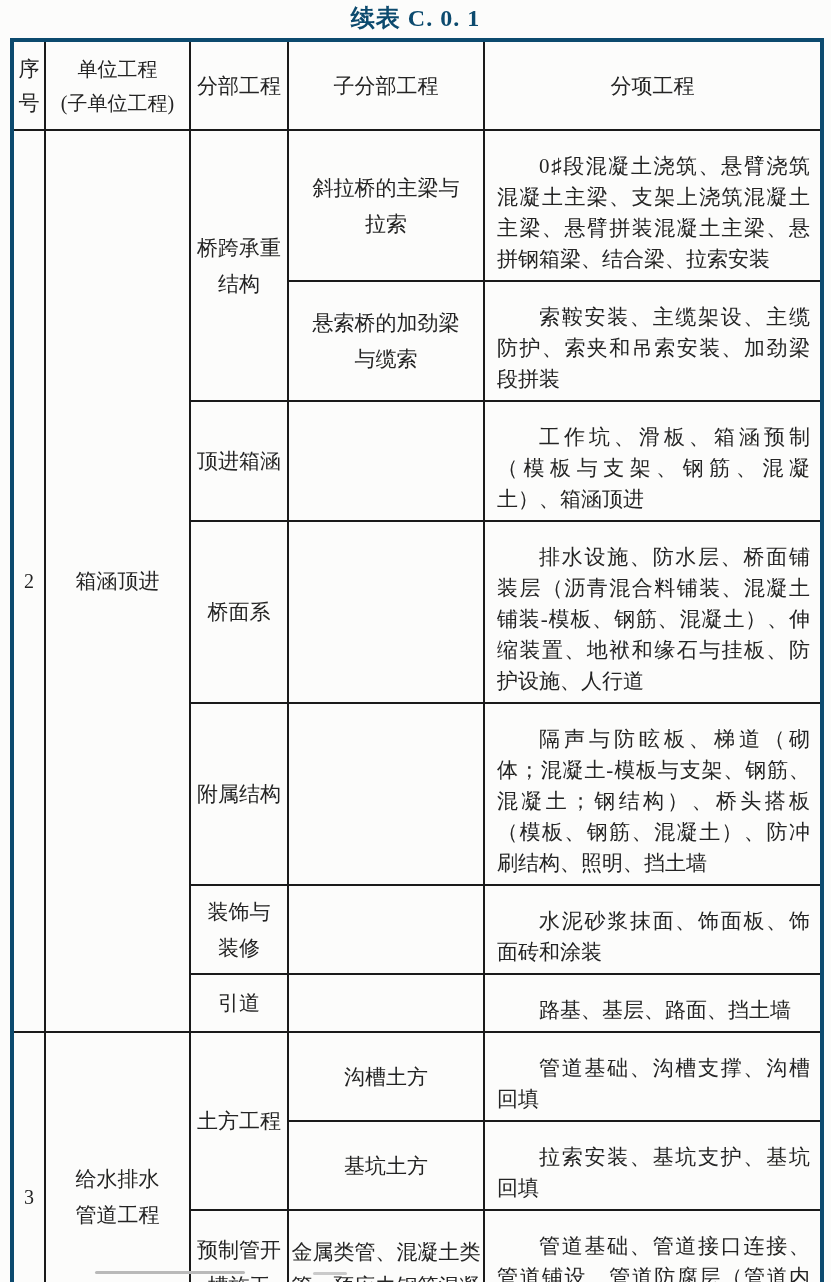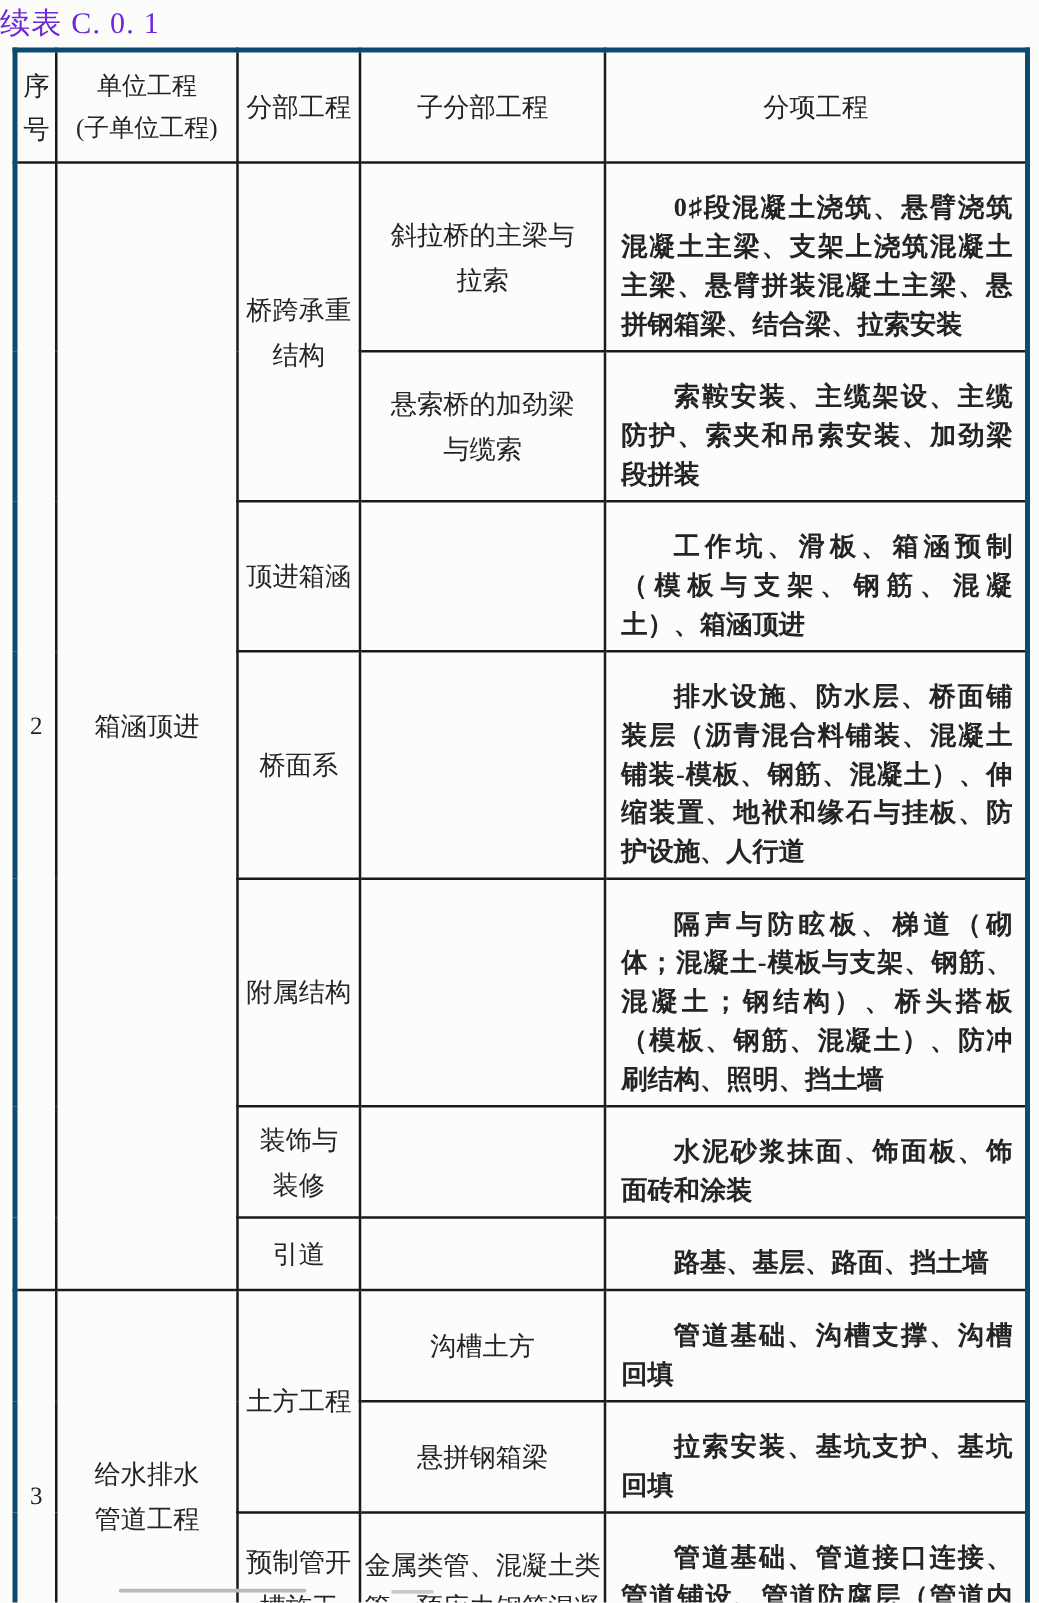--- a/index.html
+++ b/index.html
@@ -3,22 +3,22 @@
 <meta charset="utf-8">
 <style>
   html,body{margin:0;padding:0;}
   body{
     width:831px;height:1282px;position:relative;overflow:hidden;
     background:#fcfcfb;color:#1f1f1f;
     font-family:"Liberation Serif","DejaVu Serif",serif;
   }
   .title{
     position:absolute;top:2px;left:0;width:100%;
-    font-size:24px;font-weight:400;
-    letter-spacing:1px;color:#6d28d9;
+    text-align:center;font-size:24px;font-weight:700;
+    letter-spacing:1px;color:#0c4a6e;
   }
   table.doc{
     position:absolute;left:10px;top:38px;width:810px;
     border-collapse:collapse;table-layout:fixed;
     border:4px solid #0c4a6e;
   }
   col.c-seq{width:33px;}
   col.c-unit{width:145px;}
   col.c-div{width:98px;}
   col.c-sub{width:196px;}
@@ -30,21 +30,21 @@
   }
   .c{ 
     text-align:center;white-space:pre-line;
     line-height:36px;padding:2px 1px;
   }
   th.c{line-height:34px;}
   .hdr-unit{font-size:20px;line-height:32px;margin-left:28px;}
   .sub-tight{line-height:34px;margin-top:26px;}
   .items{
     text-align:justify;text-indent:2em;
-    line-height:31px;padding:20px 10px 5px 12px;font-weight:bold;
+    line-height:31px;padding:20px 10px 5px 12px;
   }
   .seq{font-size:20px;}
   .artifact{
     position:absolute;left:95px;top:1271px;width:150px;height:3px;
     background:#b9b9b9;border-radius:2px;
   }
   .artifact2{
     position:absolute;left:313px;top:1272px;width:34px;height:3px;
     background:#cacaca;border-radius:2px;
   }
@@ -122,21 +122,21 @@
     <tr style="height:76px">
       <td class="c seq" rowspan="3">3</td>
       <td class="c" rowspan="3">给水排水
 管道工程</td>
       <td class="c" rowspan="2">土方工程</td>
       <td class="c">沟槽土方</td>
       <td class="items">管道基础、沟槽支撑、沟槽回填</td>
     </tr>
 
     <tr style="height:87px">
-      <td class="c">悬拼钢箱梁</td>
+      <td class="c">基坑土方</td>
       <td class="items">拉索安装、基坑支护、基坑回填</td>
     </tr>
 
     <tr style="height:129px">
       <td class="c">预制管开
 槽施工
 主体结构</td>
       <td class="c sub-tight">金属类管、混凝土类
 管、预应力钢筒混凝
 土管、化学建材管</td>

